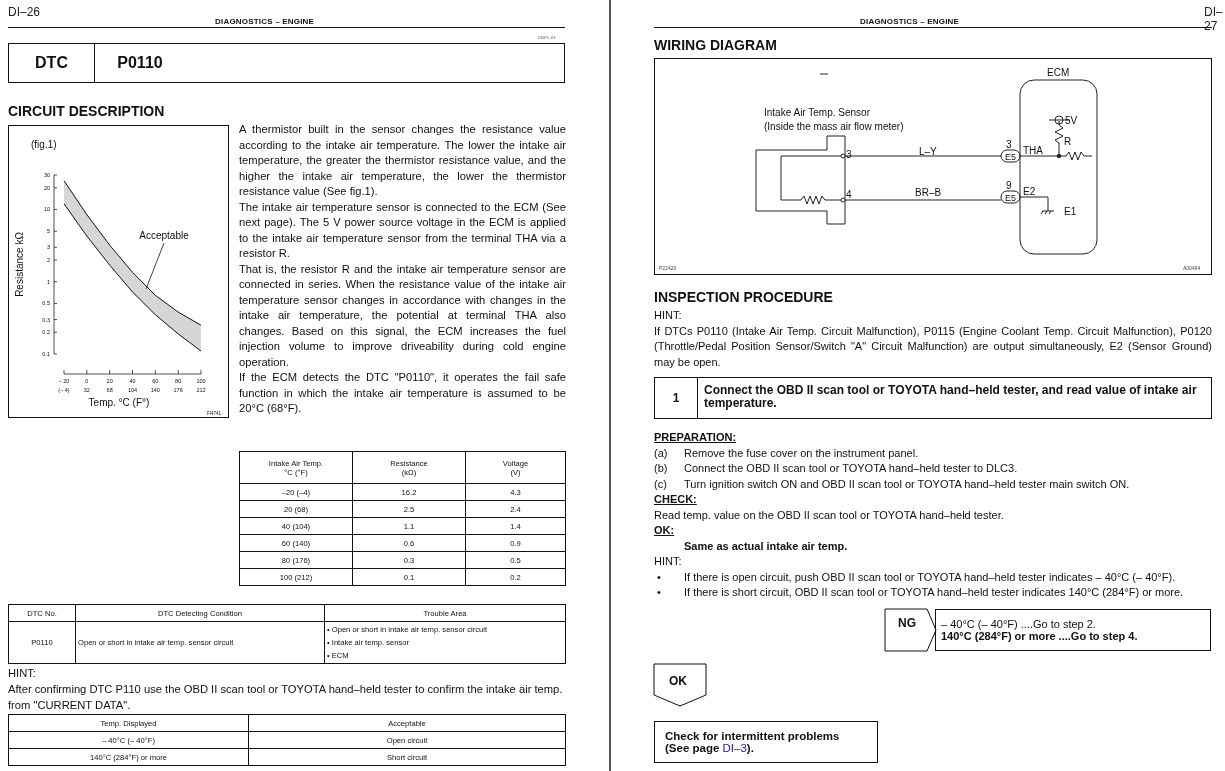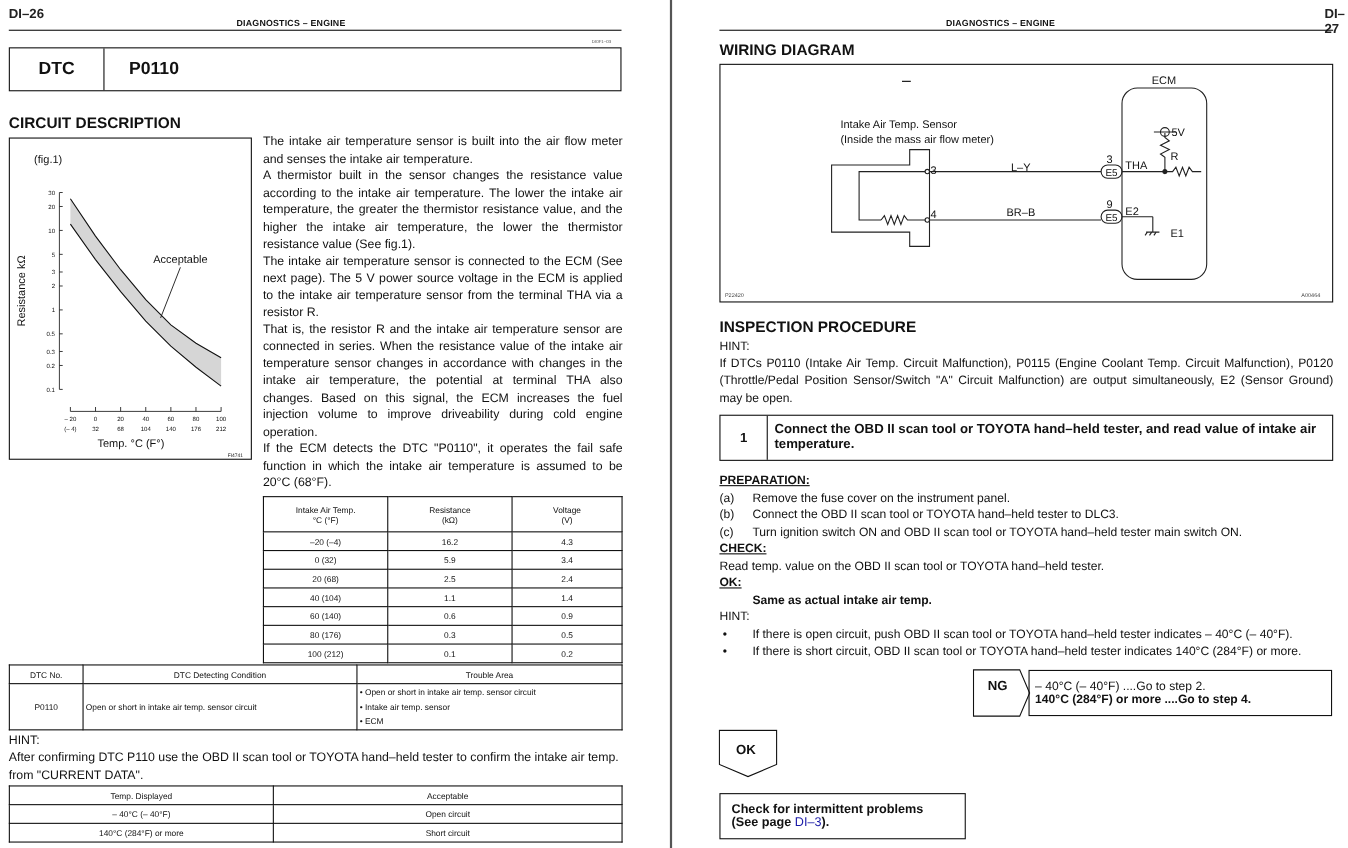--- a/index.html
+++ b/index.html
@@ -3,21 +3,21 @@
 <meta charset="utf-8">
 <style>
   html, body { margin: 0; padding: 0; }
   body {
     width: 1225px; height: 771px; position: relative; overflow: hidden;
     background: #ffffff; color: #111;
     font-family: "Liberation Sans", sans-serif;
   }
   .abs { position: absolute; }
   .divider { left: 609px; top: 0; width: 2px; height: 771px; background: #555; }
-  .page-num { font-size: 12px; font-weight: bold; color: #222; }
+  .page-num { font-size: 12px; font-weight: normal; color: #222; }
   .running-head { font-size: 8px; font-weight: bold; letter-spacing: 0.2px; }
   .rule { height: 1px; background: #111; }
   .tiny { font-size: 4px; color: #555; }
 
   
   .dtc-box { left: 8px; top: 43px; width: 557px; height: 40px; border: 1px solid #111; display: flex; box-sizing: border-box; }
   .dtc-box > div { display: flex; align-items: center; font-weight: bold; font-size: 16px; border-right: 1px solid #111; }
   .dtc-box > div:last-child { border-right: none; }
 
   .section-title { font-size: 14px; font-weight: bold; }
@@ -120,45 +120,39 @@
       <circle cx="146.33333333333331" cy="188.68493629322927" r="0.01" fill="none"></circle>
       <circle cx="169.16666666666669" cy="207.85690265444708" r="0.01" fill="none"></circle>
       <circle cx="192" cy="225.00891079546253" r="0.01" fill="none"></circle>
       <text x="155" y="113" font-size="10" font-family="Liberation Sans, sans-serif" fill="#111" text-anchor="middle">Acceptable</text>
       <line x1="155" y1="117" x2="137" y2="163" stroke="#111" stroke-width="0.8"></line>
       <text x="212" y="289" font-size="4.5" font-family="Liberation Sans, sans-serif" fill="#111" text-anchor="end">FI4741</text>
     </svg>
 </div>
 
 <div class="abs body-text" style="left:239px;top:122px;width:327px;">
-  <p>The intake air temperature sensor is built into the air flow meter and senses the intake air temperature.</p>
   <p>A thermistor built in the sensor changes the resistance value according to the intake air temperature. The lower the intake air temperature, the greater the thermistor resistance value, and the higher the intake air temperature, the lower the thermistor resistance value (See fig.1).</p>
   <p>The intake air temperature sensor is connected to the ECM (See next page). The 5 V power source voltage in the ECM is applied to the intake air temperature sensor from the terminal THA via a resistor R.</p>
   <p>That is, the resistor R and the intake air temperature sensor are connected in series. When the resistance value of the intake air temperature sensor changes in accordance with changes in the intake air temperature, the potential at terminal THA also changes. Based on this signal, the ECM increases the fuel injection volume to improve driveability during cold engine operation.</p>
   <p>If the ECM detects the DTC "P0110", it operates the fail safe function in which the intake air temperature is assumed to be 20°C (68°F).</p>
 </div>
 
 <table class="abs grid" style="left:239px;top:451px;width:327px;">
   <tbody>
       <tr style="height:32px;">
     <th style="width:108px;"><span>Intake Air Temp.</span><br><span>°C (°F)</span></th>
     <th style="width:108px;"><span>Resistance</span><br><span>(kΩ)</span></th>
     <th><span>Voltage</span><br><span>(V)</span></th>
   </tr>
   </tbody>
     <tbody id="spec-rows">
       <tr style="height: 17px;">
         <td>–20 (–4)</td>
         <td>16.2</td>
         <td>4.3</td>
-      </tr>
-      <tr style="height: 17px;">
-        <td>0 (32)</td>
-        <td>5.9</td>
-        <td>3.4</td>
       </tr>
       <tr style="height: 17px;">
         <td>20 (68)</td>
         <td>2.5</td>
         <td>2.4</td>
       </tr>
       <tr style="height: 17px;">
         <td>40 (104)</td>
         <td>1.1</td>
         <td>1.4</td>

